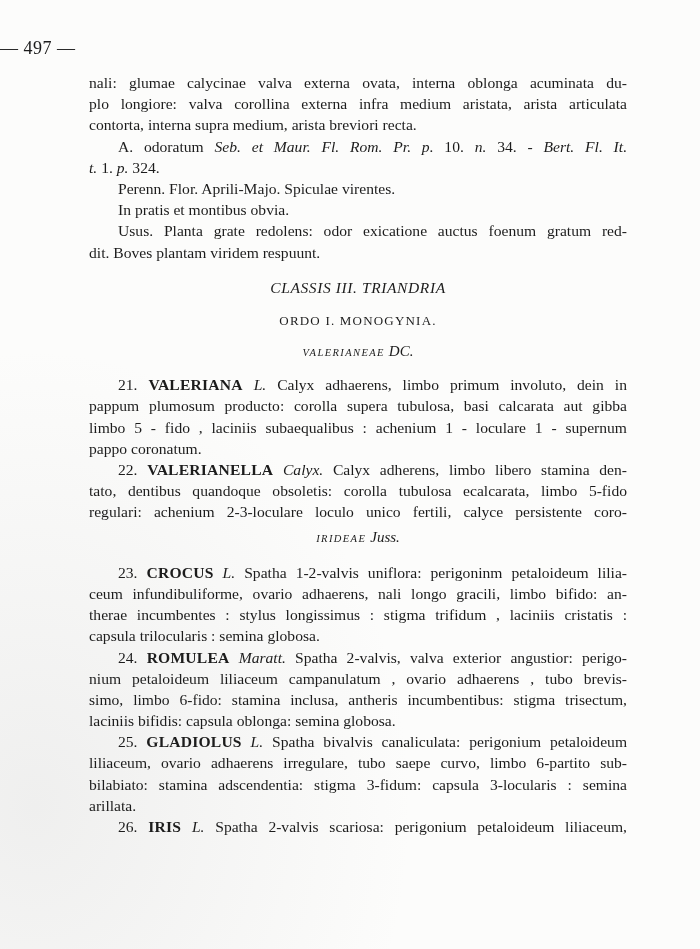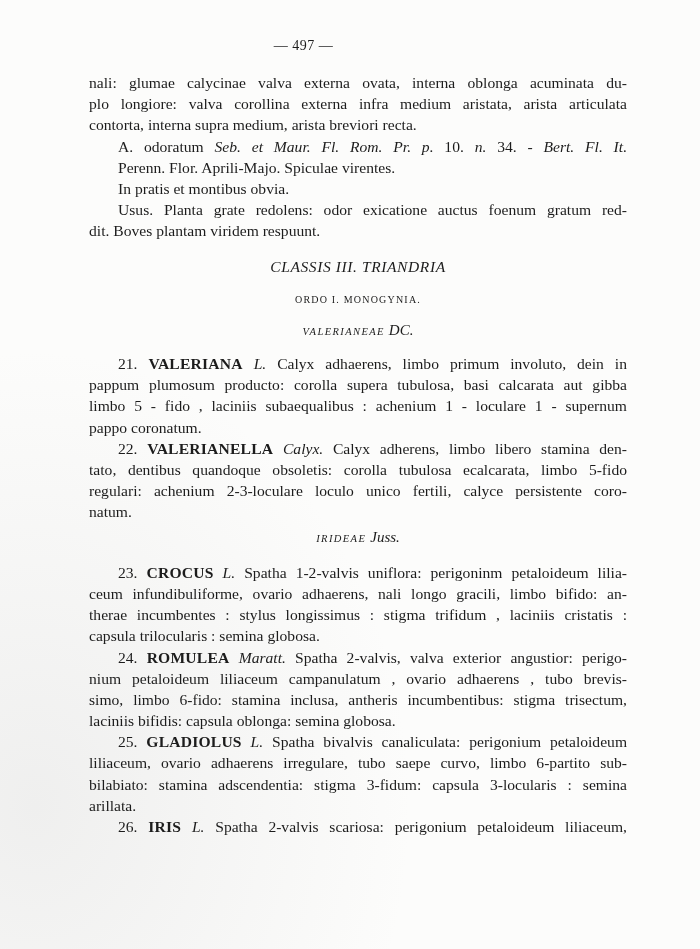--- a/index.html
+++ b/index.html
@@ -11,33 +11,33 @@
     position: relative;
   }
   .page {
     position: absolute; left: 0; top: 0; width: 700px; height: 949px;
     background:
       radial-gradient(ellipse at 5% 85%, rgba(200,200,200,0.25), rgba(255,255,255,0) 40%),
       #fcfcfb;
   }
   .folio {
     position: absolute; left: 0; width: 607px; top: 38px;
-    text-align: center; font-size: 14px; letter-spacing: 0.5px;
+    font-size: 18px; letter-spacing: 0.5px;
   }
   .body-text {
     position: absolute; left: 89px; width: 538px; top: 72px;
     font-size: 15.6px; line-height: 21.2px;
   }
   .line { display: block; white-space: nowrap; text-align: justify; text-align-last: justify; height: 21.2px; }
   .line.last { text-align-last: left; }
   .indent { padding-left: 29px; }
   .center { text-align: center; text-align-last: center; }
   i { }
   .classis { font-style: italic; font-size: 15.5px; letter-spacing: 0.6px; }
-  .ordo { font-size: 10px; letter-spacing: 1.2px; font-variant: small-caps; }
+  .ordo { font-size: 13px; letter-spacing: 1.2px; font-variant: small-caps; }
   .family { font-size: 10.5px; letter-spacing: 1.4px; font-style: italic; }
   .family .auth { font-size: 15px; font-style: italic; letter-spacing: 0; margin-top: 44px; }
   .genus { font-weight: bold; letter-spacing: 0.2px; }
   .num { font-weight: normal; }
 </style>
 </head>
 <body>
 
 <div class="page">
   <div class="folio">— 497 —</div>
@@ -49,20 +49,26 @@
     <span class="line last">contorta, interna supra medium, arista breviori recta.</span>
 
     <span class="line indent">
       <span>A. odoratum</span>
       <i>Seb. et Maur. Fl. Rom. Pr. p.</i>
       <span>10.</span>
       <i>n.</i>
       <span>34.</span>
       <span>-</span>
       <i>Bert. Fl. It.</i>
+    </span>
+    <span class="line last">
+      <i>t.</i>
+      <span>1.</span>
+      <i>p.</i>
+      <span>324.</span>
     </span>
     <span class="line indent last">Perenn. Flor. Aprili-Majo. Spiculae virentes.</span>
     <span class="line indent last">In pratis et montibus obvia.</span>
     <span class="line indent">Usus. Planta grate redolens: odor exicatione auctus foenum gratum red-</span>
     <span class="line last">dit. Boves plantam viridem respuunt.</span>
 
     <div style="height:14px"></div>
     <span class="line center classis">CLASSIS III. TRIANDRIA</span>
     <div style="height:12px"></div>
     <span class="line center ordo">ORDO I. MONOGYNIA.</span>
@@ -84,21 +90,20 @@
     <span class="line last">pappo coronatum.</span>
 
     <span class="line indent">
       <span class="num">22.</span>
       <span class="genus">VALERIANELLA</span>
       <i>Calyx.</i>
       <span>Calyx adherens, limbo libero stamina den-</span>
     </span>
     <span class="line">tato, dentibus quandoque obsoletis: corolla tubulosa ecalcarata, limbo 5-fido</span>
     <span class="line">regulari: achenium 2-3-loculare loculo unico fertili, calyce persistente coro-</span>
-    <span class="line last">natum.</span>
 
     <div style="height:4px"></div>
     <span class="line center family">
       <span>IRIDEAE</span>
       <span class="auth">Juss.</span>
     </span>
     <div style="height:14px"></div>
 
     <span class="line indent">
       <span class="num">23.</span>

